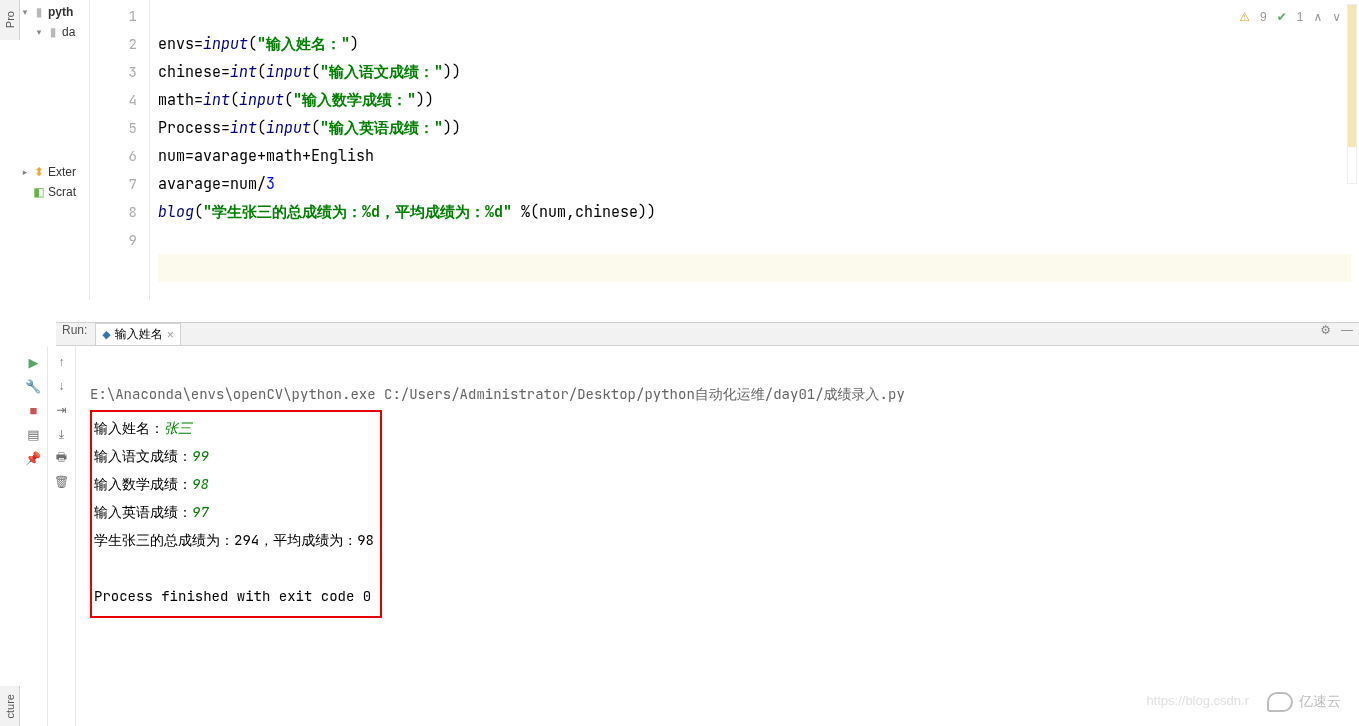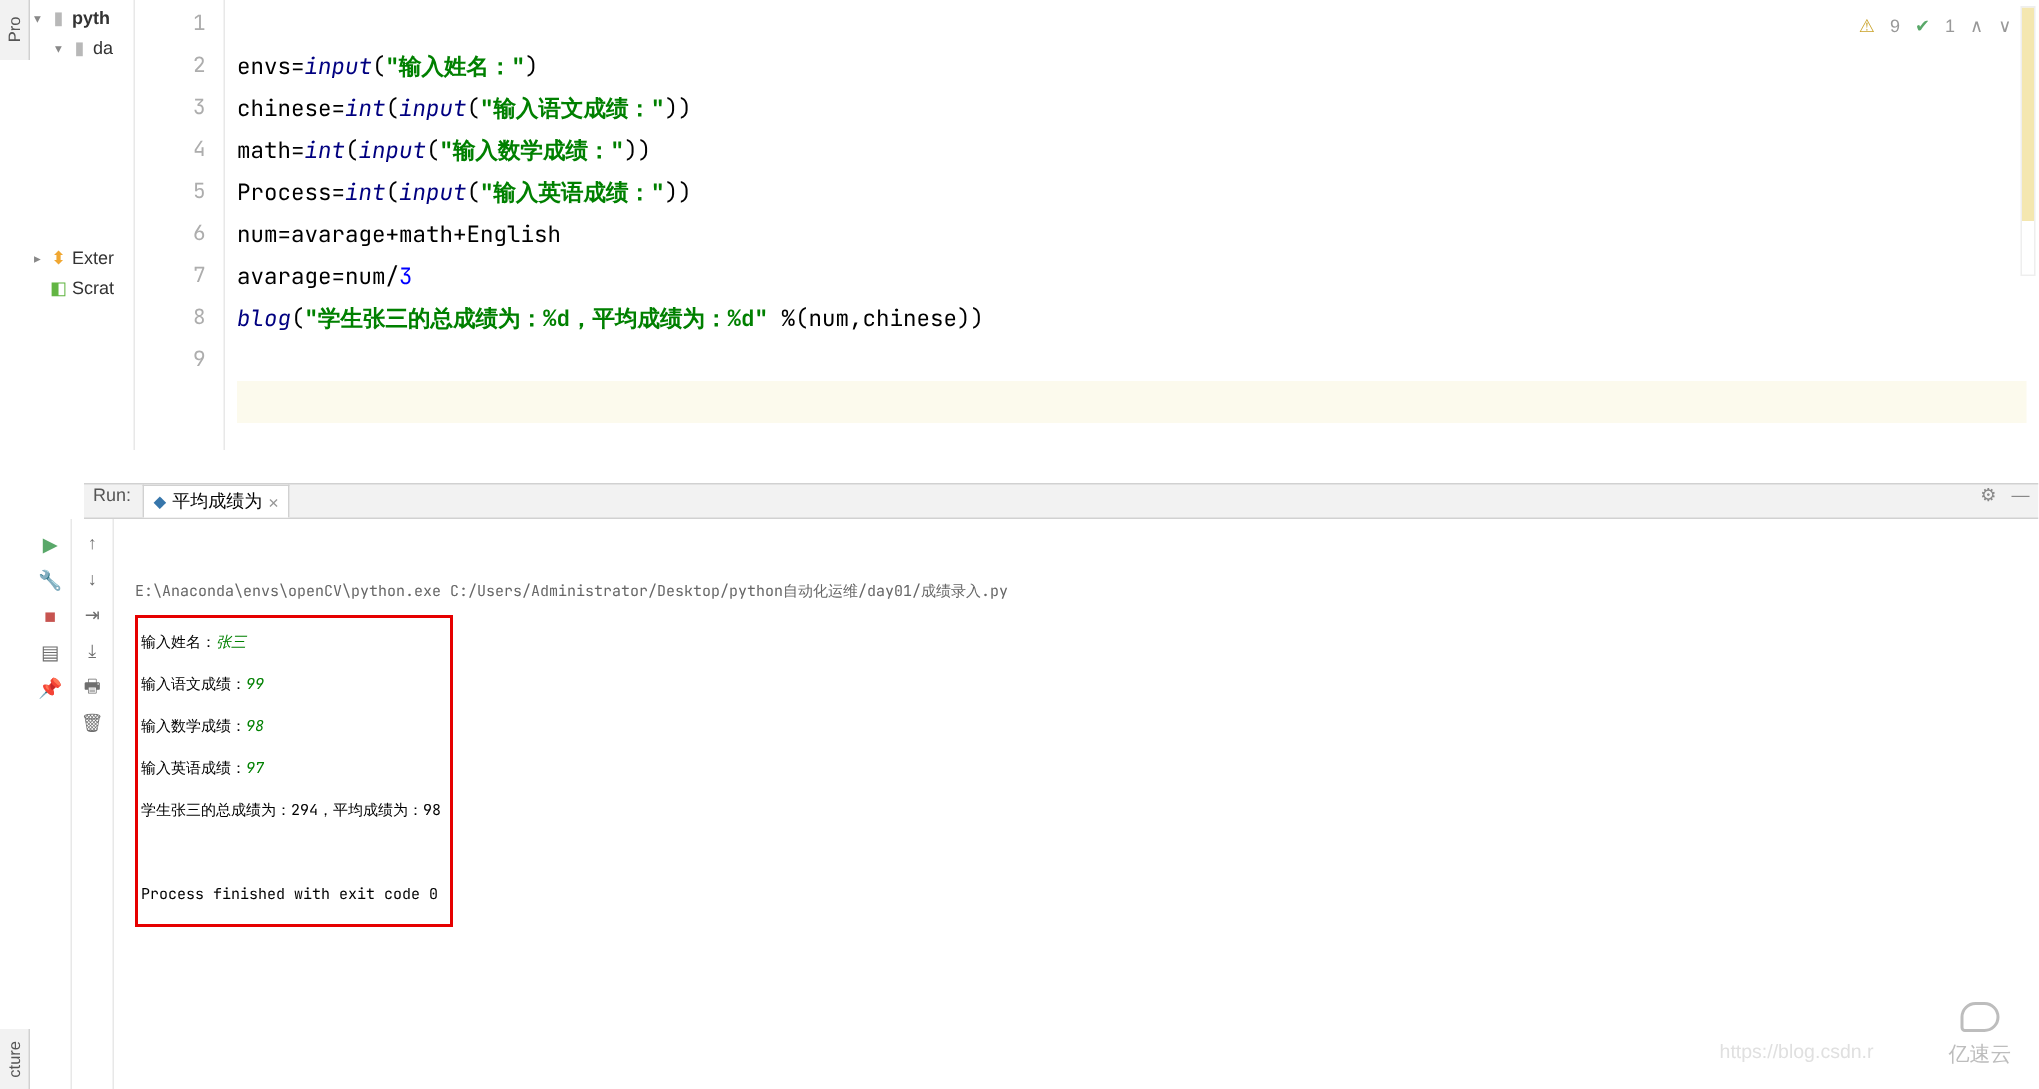--- a/index.html
+++ b/index.html
@@ -27,26 +27,26 @@
 .run-header .label { color:#555; margin-right:8px; }
 .run-tab { display:flex; align-items:center; background:#fff; border:1px solid #d1d1d1; border-bottom:none; height:22px; padding:0 6px; gap:4px; }
 .run-tab .py-icon { color:#3776ab; font-size:11px; }
 .run-tab .close { color:#999; font-size:12px; }
 .run-header-right { margin-left:auto; display:flex; gap:10px; color:#888; }
 .run-tools { position:absolute; left:20px; top:346px; width:28px; bottom:0; background:#fff; border-right:1px solid #e8e8e8; display:flex; flex-direction:column; align-items:center; padding-top:6px; gap:4px; }
 .run-tools .tool { width:20px; height:20px; display:flex; align-items:center; justify-content:center; font-size:13px; color:#6e6e6e; cursor:pointer; }
 .run-tools .tool.play { color:#59a869; }
 .run-tools2 { position:absolute; left:48px; top:346px; width:28px; bottom:0; background:#fff; border-right:1px solid #e8e8e8; display:flex; flex-direction:column; align-items:center; padding-top:6px; gap:4px; }
 .run-tools2 .tool { width:20px; height:20px; display:flex; align-items:center; justify-content:center; font-size:12px; color:#6e6e6e; cursor:pointer; }
-.console { position:absolute; left:76px; top:346px; right:0; bottom:0; background:#fff; font-family:"JetBrains Mono","Consolas",monospace; font-size:10px; line-height:28px; padding:6px 14px; color:#000; white-space:pre-wrap; }
+.console { position:absolute; left:76px; top:346px; right:0; bottom:0; background:#fff; font-family:"JetBrains Mono","Consolas",monospace; font-size:14px; line-height:28px; padding:6px 14px; color:#000; white-space:pre-wrap; }
 .console .path { color:#666; }
 .console .input-val { color:#008000; font-style:italic; }
 .console .highlight-box { border:2px solid #e60000; display:inline-block; padding:2px 6px 6px 2px; margin-top:2px; }
 .scrollbar-marker { position:absolute; right:2px; top:4px; width:10px; height:180px; background:linear-gradient(#f4e7b0 0 80%, #fff 80%); border:1px solid #eee; }
-.watermark { position:absolute; right:18px; bottom:14px; display:flex; align-items:center; gap:6px; color:#bdbdbd; font-size:14px;flex-direction:column; }
+.watermark { position:absolute; right:18px; bottom:14px; display:flex; align-items:center; gap:6px; color:#bdbdbd; font-size:14px; }
 .watermark .logo { width:26px; height:20px; border:2px solid #bdbdbd; border-radius:10px 10px 10px 3px; position:relative; }
 .watermark-url { position:absolute; right:110px; bottom:18px; color:#e0e0e0; font-size:13px; }
 </style>
 </head>
 <body>
 
 <div class="vtab proj-tab">
     <span>Pro</span>
   </div>
 <div class="vtab struct-tab">
@@ -107,21 +107,21 @@
       <span>1</span>
     <span>∧</span>
     <span>∨</span>
   </div>
 </div>
 
 <div class="run-header">
   <span class="label">Run:</span>
   <div class="run-tab">
     <span class="py-icon">◆</span>
-    <span>平均成绩为</span>
+    <span>输入姓名</span>
     <span class="close">×</span>
   </div>
   <div class="run-header-right">
     <span>⚙</span>
     <span>—</span>
   </div>
 </div>
 
 <div class="run-tools">
   <div class="tool play">▶</div>

